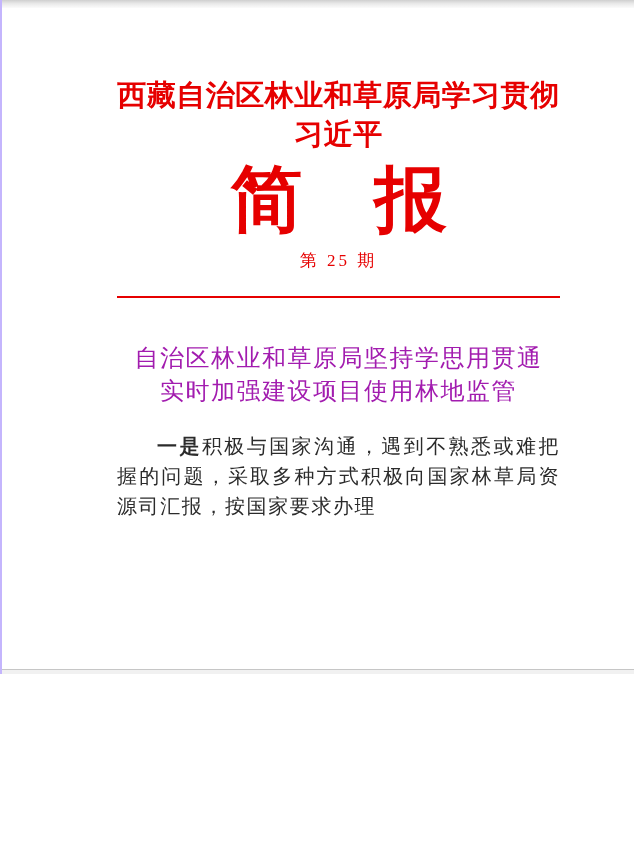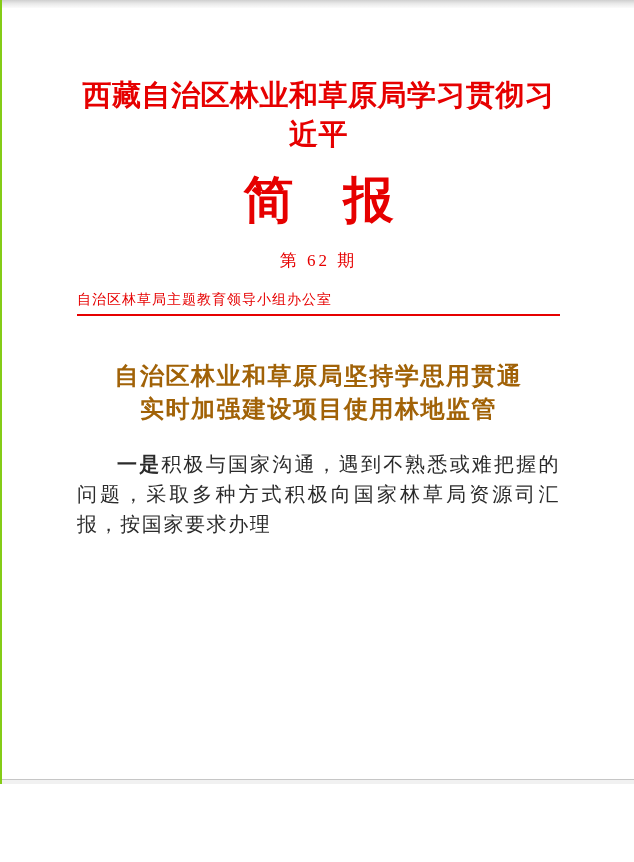--- a/index.html
+++ b/index.html
@@ -7,24 +7,25 @@
     --body-text:#2b2b2b;
   }
   *{margin:0;padding:0;box-sizing:border-box;}
   html,body{background:#ffffff;}
   body{
     font-family:"Liberation Serif","DejaVu Serif",serif;
     width:634px;height:862px;overflow:hidden;
   }
   .screen{
     position:relative;
-    width:634px;height:784px;
+    width:634px;height:674px;
     background:#ffffff;
-    border-left:2px solid #84cc16;
+    border-left:2px solid #c4b5fd;
     overflow:hidden;
+    padding-left:40px;
   }
   .top-band{
     position:absolute;top:0;left:0;right:0;height:8px;
     background:linear-gradient(#cfcfcf 0%,#e9e9e9 45%,#fbfbfb 100%);
   }
   .bottom-band{
     position:absolute;bottom:0;left:0;right:0;height:5px;
     background:#f1f1f1;border-top:1px solid #c6c6c6;
   }
   .page{
@@ -40,21 +41,21 @@
     font-weight:bold;
     font-size:29px;
     line-height:39px;
     letter-spacing:0.5px;
   }
   .org-title .line{display:block;}
   .banner{
     margin-top:12px;
     color:var(--accent);
     font-weight:900;
-    font-size:50px;
+    font-size:72px;
     line-height:68px;
   }
   .issue-no{
     margin-top:15px;
     color:var(--accent);
     font-size:17px;
     letter-spacing:3px;
   }
   .meta-row{
     margin-top:19px;
@@ -64,22 +65,22 @@
     color:var(--accent);
     font-size:14px;
     letter-spacing:1px;
     padding-bottom:5px;
     border-bottom:2px solid var(--accent);
   }
   
   .article-title{
     margin-top:44px;
     text-align:center;
-    color:#a16207;
-    font-weight:bold;
+    color:#a21caf;
+    font-weight:normal;
     font-size:24px;
     line-height:33px;
     letter-spacing:1.5px;
   }
   .article-title .line{display:block;}
   .article-body{ margin-top:24px; }
   .article-body p{
     font-size:20px;
     line-height:29.8px;
     letter-spacing:1.6px;
@@ -95,23 +96,22 @@
 <div class="screen">
   <div class="top-band"></div>
 
   <div class="page">
 
     <header class="masthead">
       <h1 class="org-title">
         <span class="line">西藏自治区林业和草原局学习贯彻习近平</span>
       </h1>
       <div class="banner">简　报</div>
-      <div class="issue-no">第 62 期</div>
+      <div class="issue-no">第 25 期</div>
       <div class="meta-row">
-        <span>自治区林草局主题教育领导小组办公室</span>
       </div>
     </header>
 
     <article>
       <h2 class="article-title">
         <span class="line">自治区林业和草原局坚持学思用贯通</span>
         <span class="line">实时加强建设项目使用林地监管</span>
       </h2>
       <div class="article-body">
         <p>

